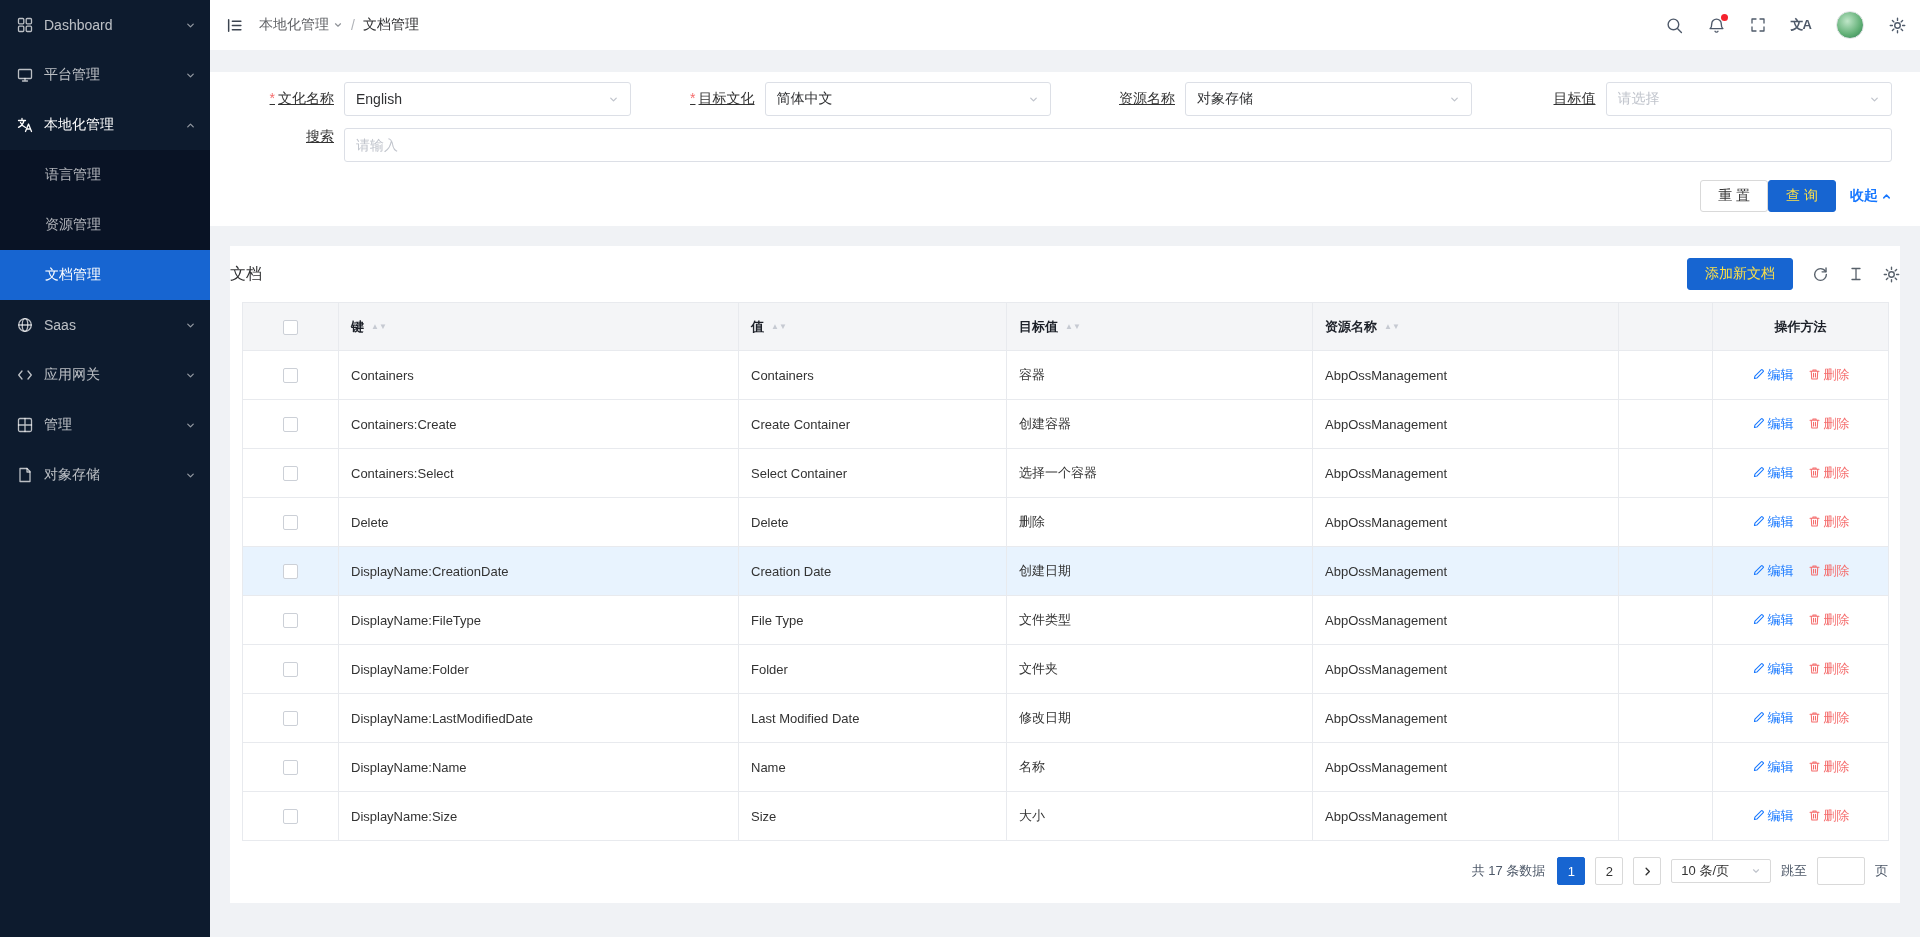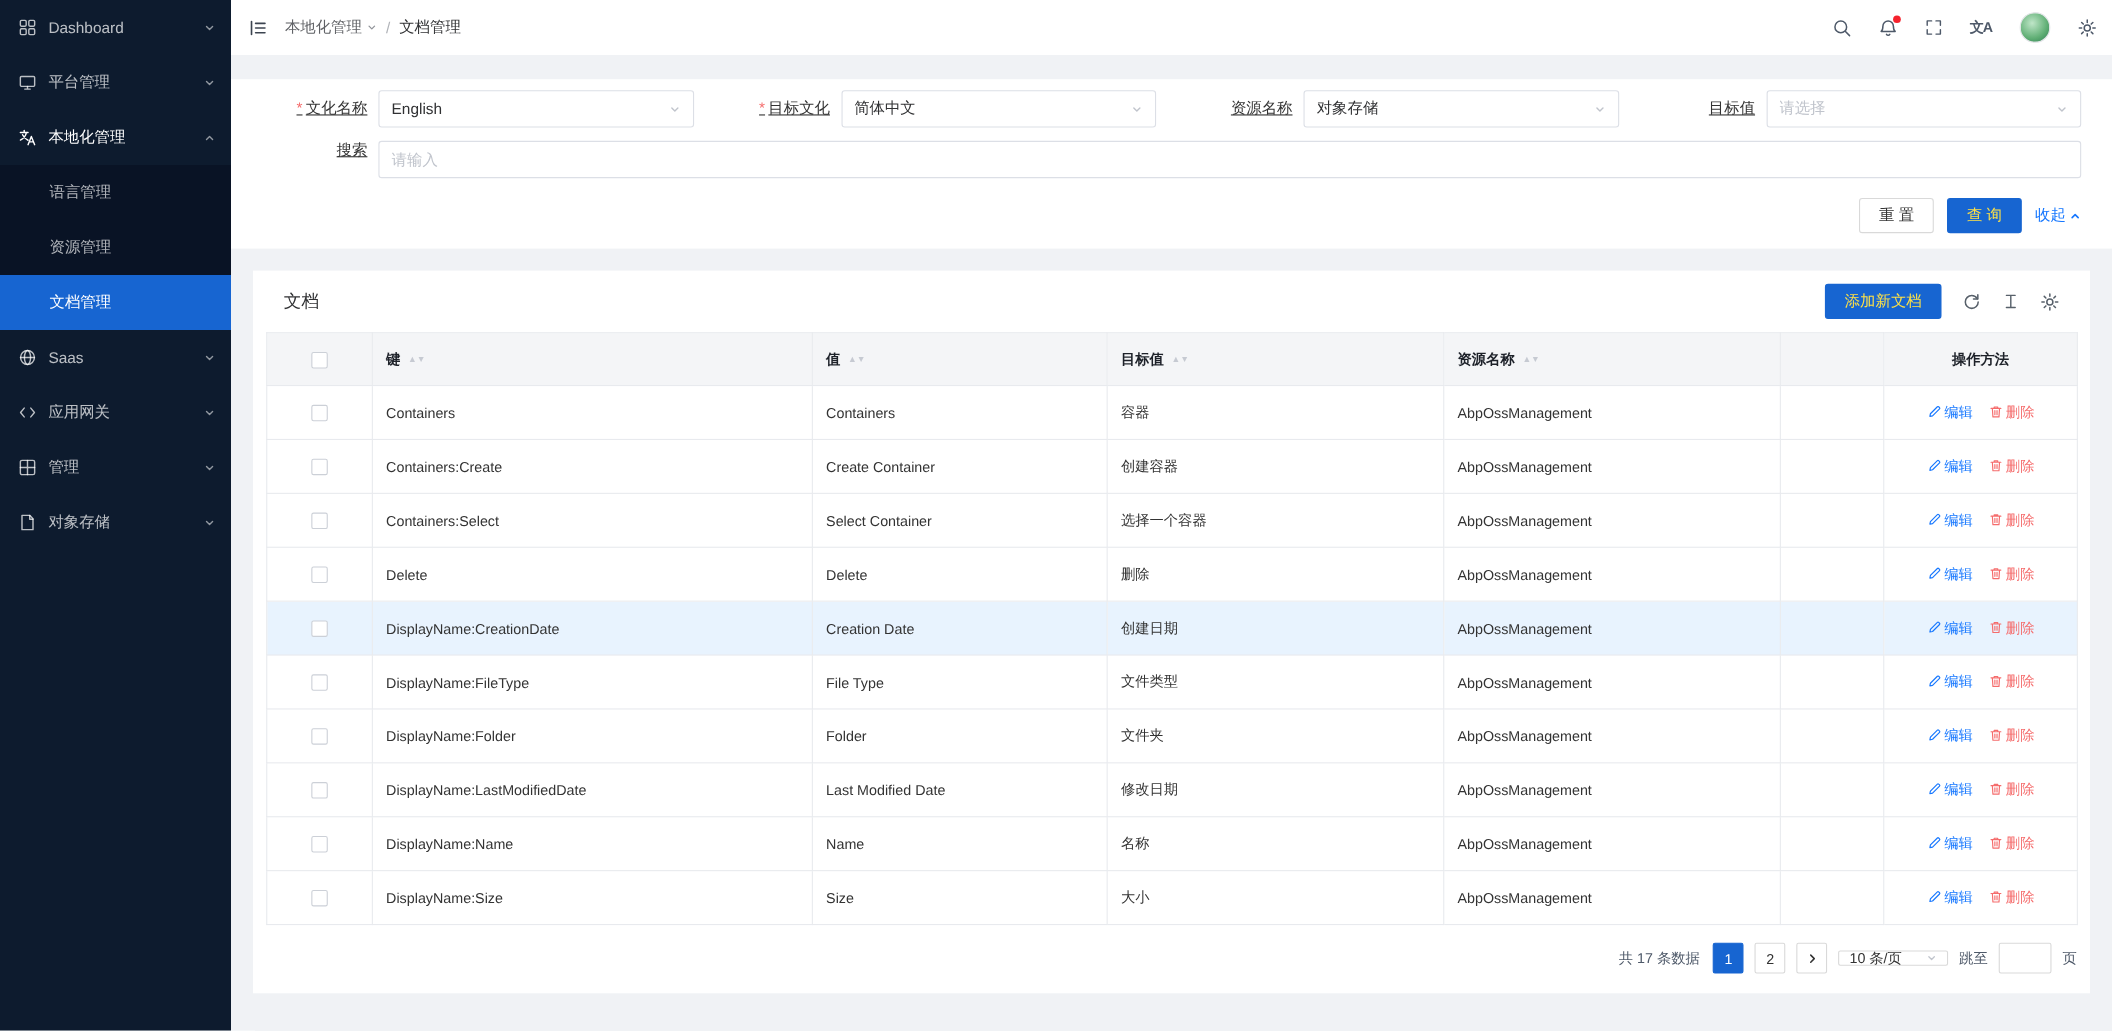--- a/index.html
+++ b/index.html
@@ -56,29 +56,29 @@
   .field{display:flex;align-items:center;}
   .f-label{width:96px;flex:none;text-align:right;margin-right:10px;font-size:14px;color:#333;white-space:nowrap;text-decoration:underline;}
   .f-label.required::before{content:"*";color:#f56c6c;margin-right:3px;}
   .select{flex:1;height:34px;border:1px solid #dcdfe6;border-radius:3px;background:#fff;display:flex;align-items:center;padding:0 11px;font-size:14px;color:#303133;cursor:pointer;min-width:0;}
   .sel-text{flex:1;white-space:nowrap;overflow:hidden;}
   .sel-text.placeholder{color:#c0c4cc;}
   .sel-arrow{color:#c0c4cc;display:flex;margin-left:8px;}
   .search-row{display:flex;align-items:flex-start;margin-top:12px;}
   .text-input{flex:1;height:34px;border:1px solid #dcdfe6;border-radius:3px;padding:0 11px;font-size:14px;color:#303133;outline:none;}
   .text-input::placeholder{color:#c0c4cc;}
-  .filter-actions{margin-top:18px;display:flex;justify-content:flex-end;align-items:center;gap:12px;}
+  .filter-actions{margin-top:18px;display:flex;justify-content:flex-end;align-items:center;gap:0;}
   .btn{height:32px;padding:0 17px;border:1px solid #d9d9d9;border-radius:3px;background:#fff;font-size:14px;color:#333;cursor:pointer;}
   .btn.primary{background:var(--accent);border-color:var(--accent);color:#fde047;}
-  .collapse-link{display:flex;align-items:center;gap:3px;color:var(--link);font-size:14px;font-weight:400;cursor:pointer;margin-left:0;}
+  .collapse-link{display:flex;align-items:center;gap:3px;color:var(--link);font-size:14px;font-weight:700;cursor:pointer;margin-left:14px;}
   .collapse-link svg{transform:rotate(180deg);}
 
   
   .table-card{background:#fff;margin:20px 20px 0;}
-  .table-toolbar{display:flex;align-items:center;padding:12px 28px;}
+  .table-toolbar{display:flex;align-items:center;padding:12px 0;}
   .card-title{font-size:16px;color:#303133;}
   .toolbar-right{margin-left:auto;display:flex;align-items:center;gap:19px;color:#57606a;}
   .tool-icon{display:flex;cursor:pointer;}
   .table-wrap{padding:0 12px;}
   table{width:100%;border-collapse:collapse;table-layout:fixed;font-size:13px;color:#333;}
   th,td{border:1px solid var(--border);height:49px;padding:0 12px;text-align:left;overflow:hidden;white-space:nowrap;}
   thead th{background:#f4f5f7;color:#1d2129;font-weight:bold;height:48px;}
   .th-wrap{display:flex;align-items:center;gap:7px;}
   .sort{display:flex;flex-direction:column;font-size:8px;line-height:7px;color:#c6cad2;cursor:pointer;}
   .col-check{width:96px;text-align:center;}
@@ -93,21 +93,21 @@
   td.col-actions{text-align:center;}
   tr.highlight td{background:var(--row-highlight);}
   .link{display:inline-flex;align-items:center;gap:3px;margin:0 7px;cursor:pointer;font-size:13px;}
   .link.edit{color:var(--link);}
   .link.del{color:var(--danger);}
 
   .pagination{display:flex;justify-content:flex-end;align-items:center;gap:10px;padding:16px 12px 18px;font-size:13px;color:#4e5969;}
   .pg-total{margin-right:2px;}
   .page{min-width:28px;height:28px;border:1px solid #d9d9d9;border-radius:2px;background:#fff;color:#333;font-size:13px;display:flex;align-items:center;justify-content:center;cursor:pointer;padding:0 4px;}
   .page.active{background:var(--accent);border-color:var(--accent);color:#fff;}
-  .size-select{height:14px;border:1px solid #d9d9d9;border-radius:2px;background:#fff;display:flex;align-items:center;gap:14px;padding:0 9px;font-size:13px;color:#333;cursor:pointer;}
+  .size-select{height:24px;border:1px solid #d9d9d9;border-radius:2px;background:#fff;display:flex;align-items:center;gap:14px;padding:0 9px;font-size:13px;color:#333;cursor:pointer;}
   .jump-input{width:48px;height:28px;border:1px solid #d9d9d9;border-radius:2px;outline:none;padding:0 6px;font-size:13px;}
 </style>
 </head>
 <body>
 
 <aside class="sidebar">
   <nav class="menu">
       <div class="menu-item">
         <span class="mi-icon">
           <svg width="16" height="16" viewBox="0 0 16 16" fill="none" stroke="currentColor" stroke-width="1.3" stroke-linecap="round" stroke-linejoin="round">

